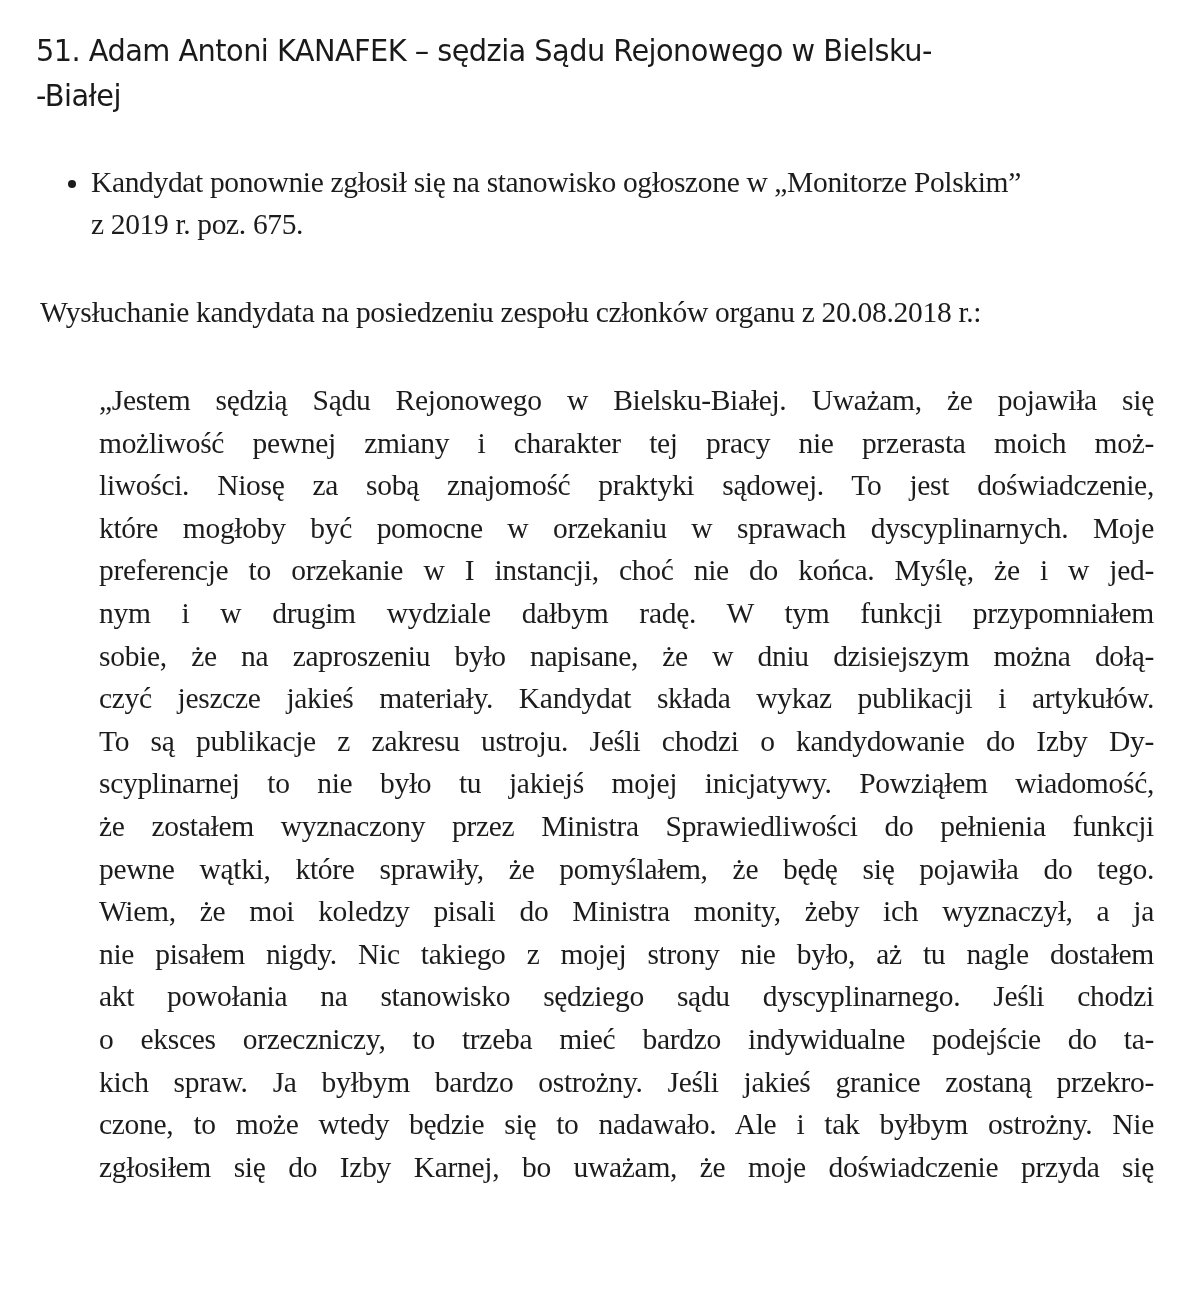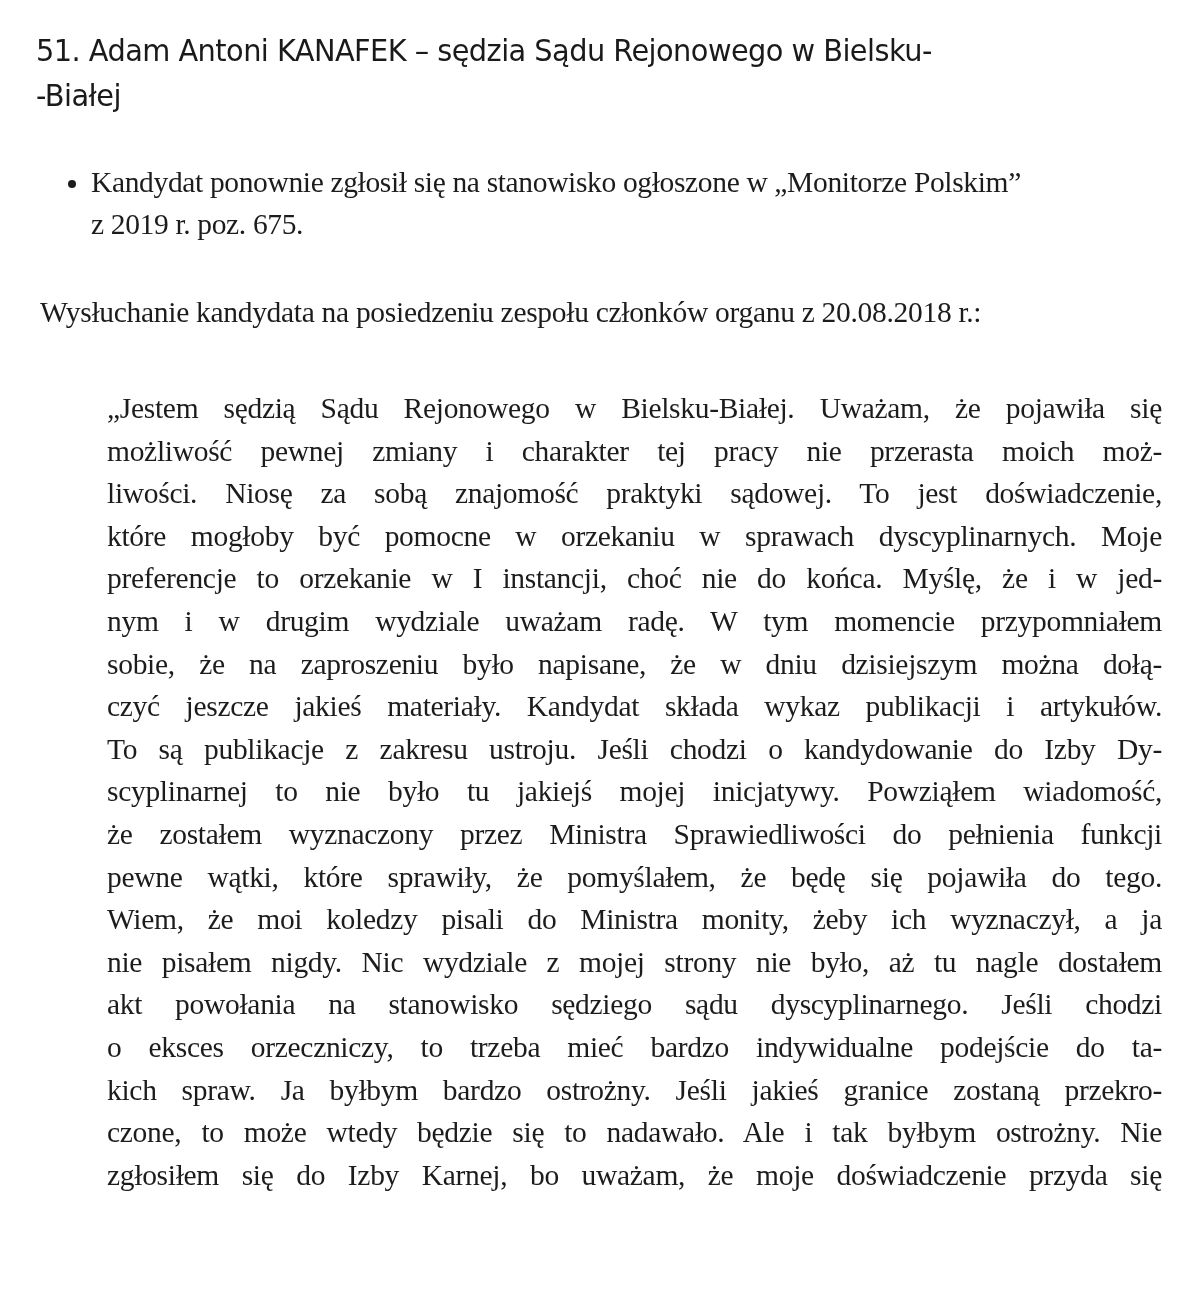--- a/index.html
+++ b/index.html
@@ -69,21 +69,21 @@
       margin: 4px;
       white-space: nowrap;
       line-height: 42px;
       letter-spacing: -0.3px;
     }
     .quote {
       position: absolute;
       left: 91px;
       top: 371px;
       width: 1055px;
-      margin: 16px;
+      margin: 8px;
     }
     .quote-line {
       display: block;
       height: 42.6px;
       line-height: 42.6px;
       white-space: nowrap;
       text-align: justify;
       text-align-last: justify;
       letter-spacing: -0.3px;
     }
@@ -108,27 +108,27 @@
 </ul>
 
 <p class="hearing-intro serif">Wysłuchanie kandydata na posiedzeniu zespołu członków organu z 20.08.2018 r.:</p>
 
 <blockquote class="quote serif">
   <span class="quote-line">„Jestem sędzią Sądu Rejonowego w Bielsku-Białej. Uważam, że pojawiła się</span>
   <span class="quote-line">możliwość pewnej zmiany i charakter tej pracy nie przerasta moich moż-</span>
   <span class="quote-line">liwości. Niosę za sobą znajomość praktyki sądowej. To jest doświadczenie,</span>
   <span class="quote-line">które mogłoby być pomocne w orzekaniu w sprawach dyscyplinarnych. Moje</span>
   <span class="quote-line">preferencje to orzekanie w I instancji, choć nie do końca. Myślę, że i w jed-</span>
-  <span class="quote-line">nym i w drugim wydziale uważam radę. W tym momencie przypomniałem</span>
+  <span class="quote-line">nym i w drugim wydziale dałbym radę. W tym funkcji przypomniałem</span>
   <span class="quote-line">sobie, że na zaproszeniu było napisane, że w dniu dzisiejszym można dołą-</span>
   <span class="quote-line">czyć jeszcze jakieś materiały. Kandydat składa wykaz publikacji i artykułów.</span>
   <span class="quote-line">To są publikacje z zakresu ustroju. Jeśli chodzi o kandydowanie do Izby Dy-</span>
   <span class="quote-line">scyplinarnej to nie było tu jakiejś mojej inicjatywy. Powziąłem wiadomość,</span>
   <span class="quote-line">że zostałem wyznaczony przez Ministra Sprawiedliwości do pełnienia funkcji</span>
   <span class="quote-line">pewne wątki, które sprawiły, że pomyślałem, że będę się pojawiła do tego.</span>
   <span class="quote-line">Wiem, że moi koledzy pisali do Ministra monity, żeby ich wyznaczył, a ja</span>
-  <span class="quote-line">nie pisałem nigdy. Nic wydziale z mojej strony nie było, aż tu nagle dostałem</span>
+  <span class="quote-line">nie pisałem nigdy. Nic takiego z mojej strony nie było, aż tu nagle dostałem</span>
   <span class="quote-line">akt powołania na stanowisko sędziego sądu dyscyplinarnego. Jeśli chodzi</span>
   <span class="quote-line">o eksces orzeczniczy, to trzeba mieć bardzo indywidualne podejście do ta-</span>
   <span class="quote-line">kich spraw. Ja byłbym bardzo ostrożny. Jeśli jakieś granice zostaną przekro-</span>
   <span class="quote-line">czone, to może wtedy będzie się to nadawało. Ale i tak byłbym ostrożny. Nie</span>
   <span class="quote-line">zgłosiłem się do Izby Karnej, bo uważam, że moje doświadczenie przyda się</span>
 </blockquote>
 
 </body></html>

